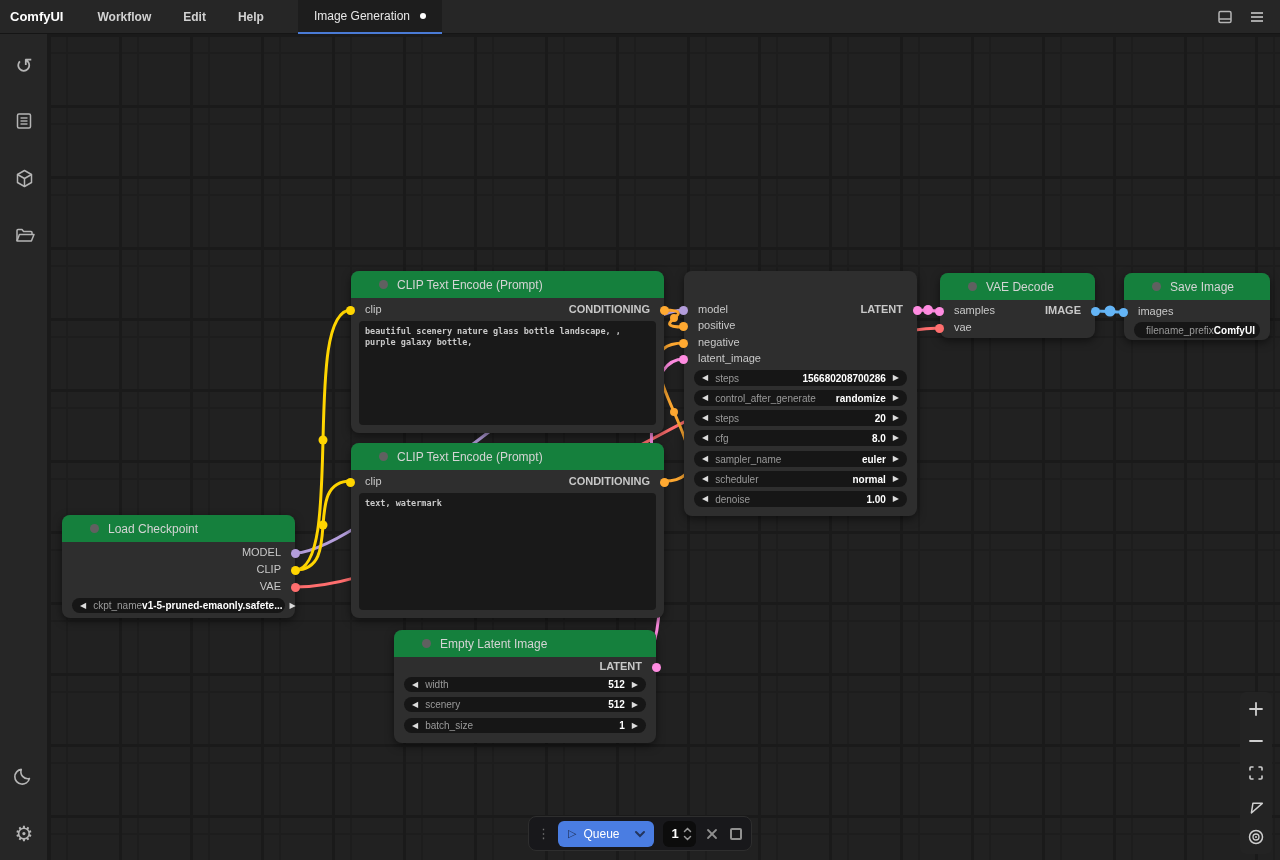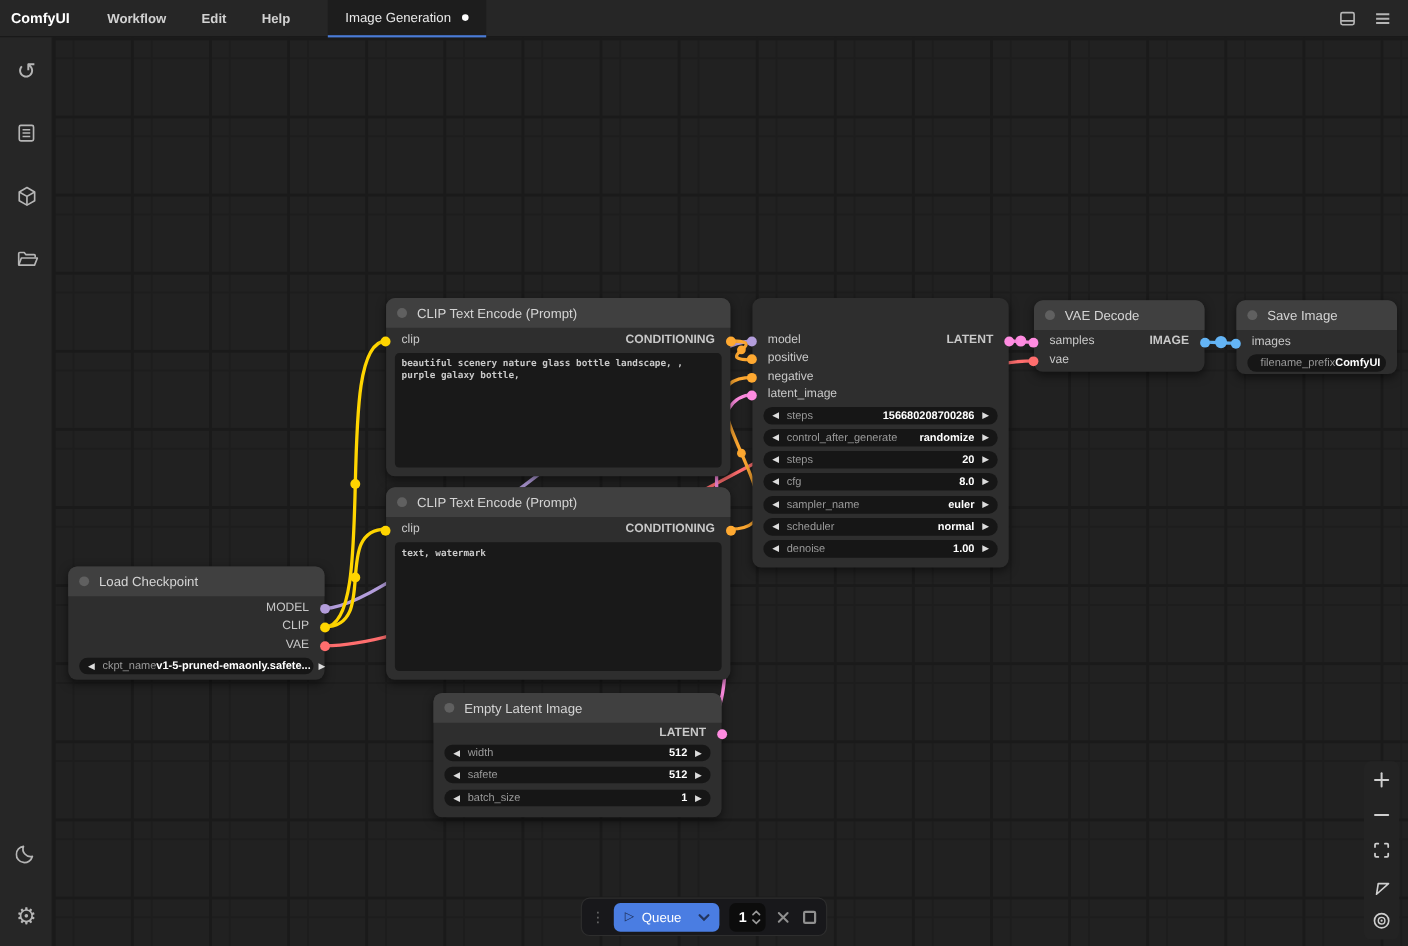--- a/index.html
+++ b/index.html
@@ -32,22 +32,22 @@
   
   #sidebar { position:absolute; left:0; top:34px; width:48px; bottom:0; background:#262626;
     border-right:1px solid #1a1a1a; z-index:6; }
   .sb-icon { position:absolute; left:0; width:48px; height:26px; display:flex;
     align-items:center; justify-content:center; color:#b5b5b5; }
   .sb-glyph { font-size:21px; line-height:1; }
 
   
   .node { position:absolute; background:#2e2e2e; border-radius:8px; z-index:2;
     box-shadow:0 3px 9px rgba(0,0,0,.5); }
-  .nhead { position:absolute; left:0; top:0; right:0; height:27px; background:#404040;
-    border-radius:8px 8px 0 0; display:flex; align-items:center; padding:0 10px; gap:9px; }
+  .nhead { position:absolute; left:0; top:0; right:0; height:27px; background:#15803d;
+    border-radius:8px 8px 0 0; display:flex; align-items:center; padding:0 28px; gap:9px; }
   .cdot { width:9px; height:9px; border-radius:50%; background:#606060; flex:0 0 auto; }
   .ntitle { color:#d4d4d4; font-size:12px; white-space:nowrap; }
   .slabel { position:absolute; font-size:11px; color:#c8c8c8; white-space:nowrap; }
   .slabel.in { left:14px; } .slabel.out { right:14px; }
   .port { position:absolute; width:9px; height:9px; border-radius:50%; z-index:3; }
   .widget { position:absolute; left:10px; right:10px; height:16px; background:#161616;
     border-radius:9px; display:flex; align-items:center; padding:0 8px; font-size:10px; }
   .arr { color:#dcdcdc; font-size:8px; line-height:1; }
   .wname { color:#9a9a9a; margin-left:7px; white-space:nowrap; }
   .wval { margin-left:auto; margin-right:7px; color:#fff; font-weight:bold; white-space:nowrap; }
@@ -229,21 +229,21 @@
   <span class="slabel out" style="top:30px;font-weight:bold">LATENT</span>
   <span class="port" style="right:-5px;top:33px;background:#ff8ce1"></span>
   <div class="widget" style="top:47px;height:15px">
     <span class="arr">◀</span>
     <span class="wname">width</span>
     <span class="wval">512</span>
     <span class="arr">▶</span>
   </div>
   <div class="widget" style="top:67px;height:15px">
     <span class="arr">◀</span>
-    <span class="wname">safete</span>
+    <span class="wname">scenery</span>
     <span class="wval">512</span>
     <span class="arr">▶</span>
   </div>
   <div class="widget" style="top:88px;height:15px">
     <span class="arr">◀</span>
     <span class="wname">batch_size</span>
     <span class="wval">1</span>
     <span class="arr">▶</span>
   </div>
 </div>

